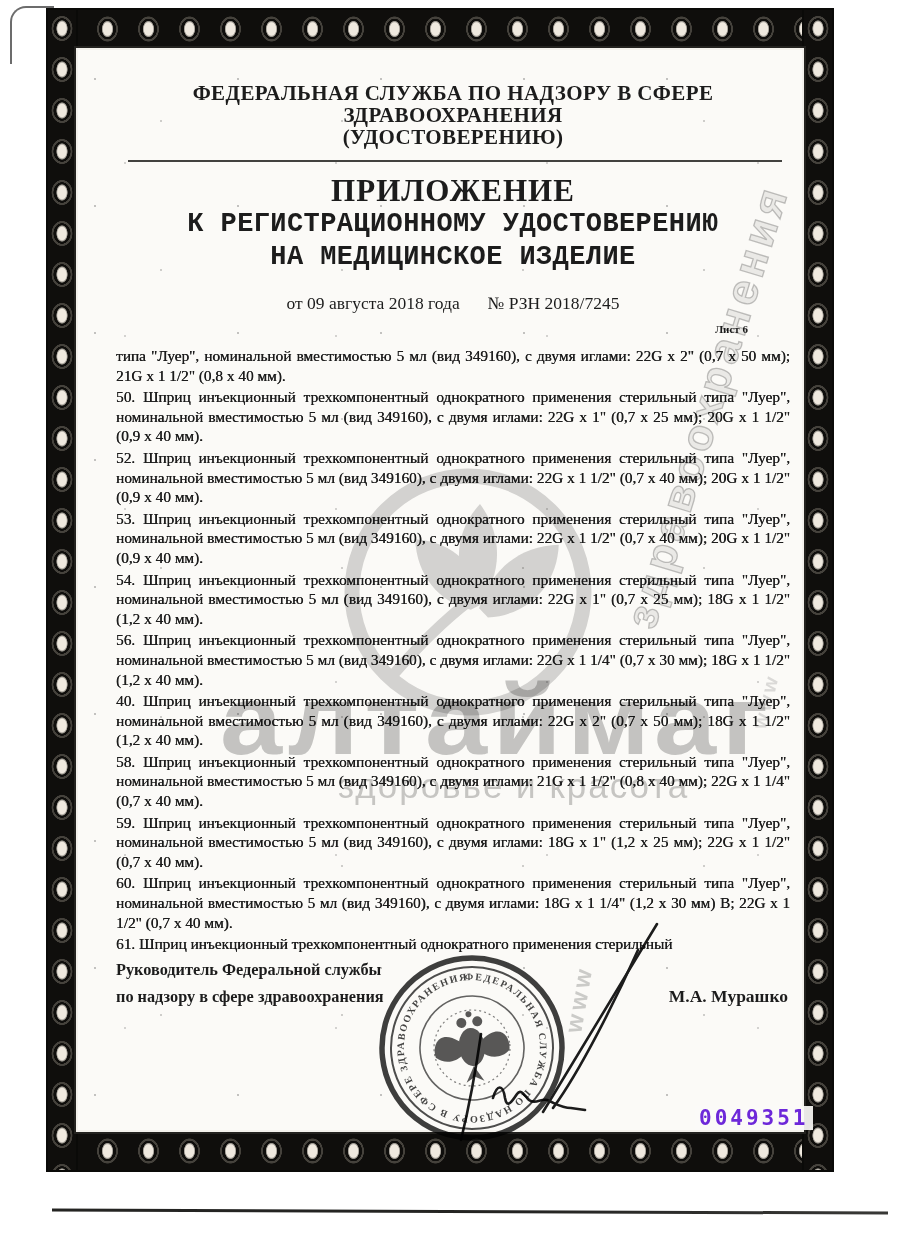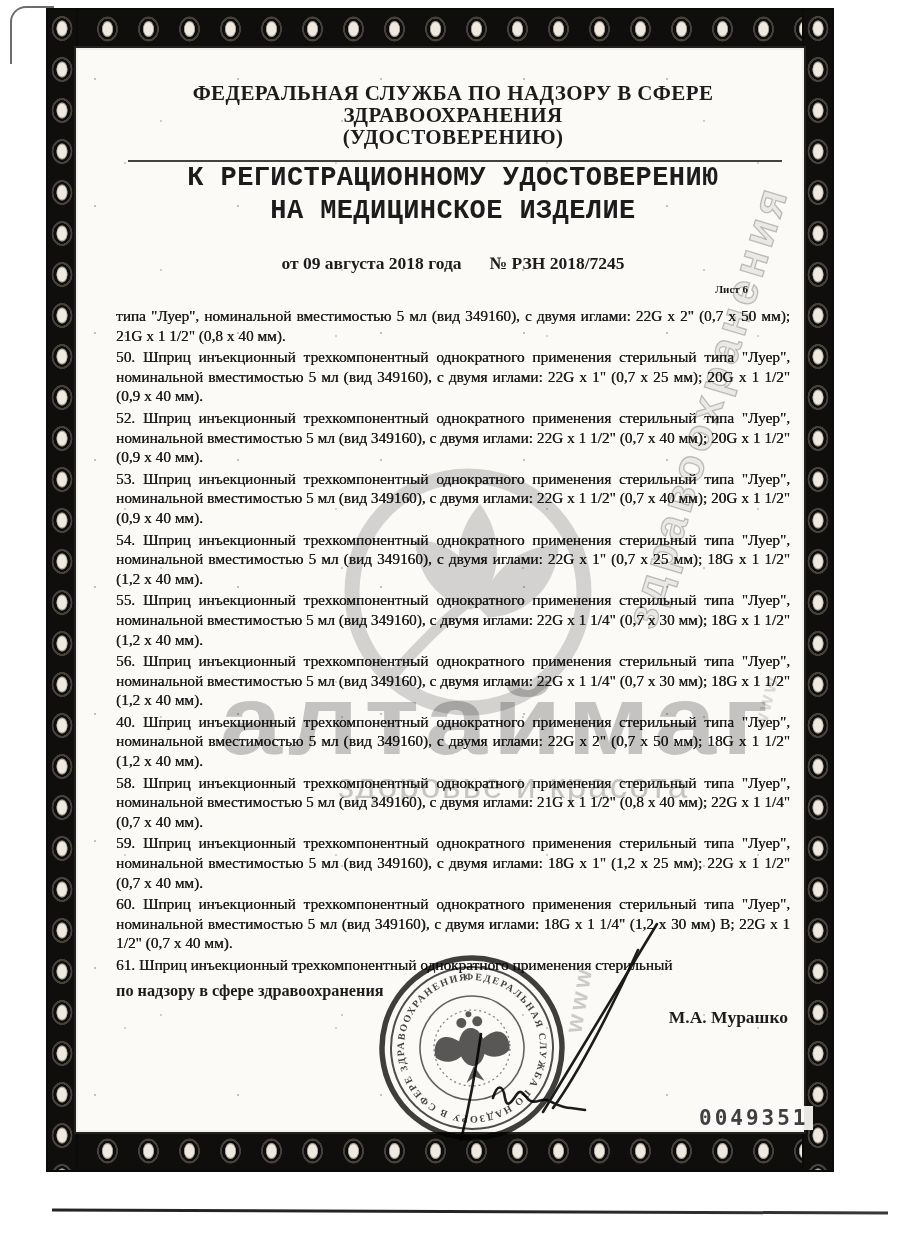--- a/index.html
+++ b/index.html
@@ -34,33 +34,33 @@
     background-image:
       radial-gradient(circle 1.1px at 17px 29px, rgba(45,45,45,.5) 99%, transparent),
       radial-gradient(circle .9px at 83px 71px, rgba(45,45,45,.4) 99%, transparent),
       radial-gradient(circle 1.3px at 47px 113px, rgba(45,45,45,.35) 99%, transparent);
     background-size:143px 127px, 181px 149px, 211px 173px;}
 
   .agency{text-align:center;font-weight:700;font-size:21px;line-height:22px;letter-spacing:.4px;}
   .rule{border-top:2px solid #2e2d2a;margin:12px 8px 0 12px;opacity:.9;}
   .t1{margin-top:11px;text-align:center;font-weight:700;font-size:31px;line-height:35px;letter-spacing:1px;}
   .t2{text-align:center;font-weight:700;font-size:27px;line-height:33px;letter-spacing:.4px;font-family:Liberation Mono, monospace;}
-  .meta-row{margin-top:24px;display:flex;justify-content:center;gap:28px;font-weight:700;font-size:17.5px;line-height:22px;}
+  .meta-row{margin-top:18px;display:flex;justify-content:center;gap:28px;font-weight:400;font-size:17.5px;line-height:22px;}
   .sheet{margin-top:5px;text-align:right;padding-right:42px;font-weight:700;font-size:11px;line-height:20px;}
 
   .items{margin-top:7px;font-size:15.3px;line-height:19.6px;text-align:justify;
     text-shadow:.3px 0 0 currentColor;}
   .item{margin:0 0 2px 0;}
 
   .footer-block{margin-top:1px;font-weight:700;font-size:16.3px;line-height:27px;position:relative;}
   .signatory-name{position:absolute;right:2px;top:27px;font-weight:700;font-size:17.5px;line-height:27px;}
 
   .serial{position:absolute;left:695px;top:1106px;z-index:6;
     font-family:"DejaVu Sans Mono", monospace;font-weight:700;font-size:21px;letter-spacing:3px;
-    color:#404040;background:rgba(251,250,247,.92);padding:0 4px;}
+    color:#6d28d9;background:rgba(251,250,247,.92);padding:0 4px;}
 
   
   .wm{mix-blend-mode:multiply;pointer-events:none;}
   .wm-logo{position:absolute;left:328px;top:452px;width:280px;height:280px;opacity:.36;z-index:2;}
   .wm-name{position:absolute;left:220px;top:664px;z-index:2;opacity:.5;color:#8f8f8f;
     font-family:"Liberation Sans", sans-serif;font-weight:700;font-size:98px;letter-spacing:5px;
     white-space:nowrap;transform:scaleX(1.14);transform-origin:left center;}
   .wm-tagline{position:absolute;left:338px;top:766px;z-index:2;opacity:.55;color:#9c9c9c;
     font-family:"Liberation Sans", sans-serif;font-size:35px;letter-spacing:2px;white-space:nowrap;}
   .wm-diag{position:absolute;left:470px;top:372px;width:480px;z-index:2;
@@ -86,44 +86,45 @@
 
   <div class="orn orn-top"></div>
   <div class="orn orn-bottom"></div>
   <div class="orn orn-left"></div>
   <div class="orn orn-right"></div>
 
   <div class="paper">
     <div class="agency">ФЕДЕРАЛЬНАЯ СЛУЖБА ПО НАДЗОРУ В СФЕРЕ ЗДРАВООХРАНЕНИЯ</div>
     <div class="agency">(УДОСТОВЕРЕНИЮ)</div>
     <div class="rule"></div>
+    <div class="t1">ПРИЛОЖЕНИЕ</div>
     <div class="t2">К РЕГИСТРАЦИОННОМУ УДОСТОВЕРЕНИЮ</div>
     <div class="t2">НА МЕДИЦИНСКОЕ ИЗДЕЛИЕ</div>
     <div class="meta-row">
       <span>от 09 августа 2018 года</span>
       <span>№  РЗН 2018/7245</span>
     </div>
     <div class="sheet">Лист 6</div>
 
     <div class="items">
       <p class="item"><span class="num"></span> <span>типа "Луер", номинальной вместимостью 5 мл (вид 349160), с двумя иглами: 22G x 2" (0,7 x 50 мм); 21G x 1 1/2" (0,8 x 40 мм).</span></p>
       <p class="item"><span class="num">50.</span> <span>Шприц инъекционный трехкомпонентный однократного применения стерильный типа "Луер", номинальной вместимостью 5 мл (вид 349160), с двумя иглами: 22G x 1" (0,7 x 25 мм); 20G x 1 1/2" (0,9 x 40 мм).</span></p>
       <p class="item"><span class="num">52.</span> <span>Шприц инъекционный трехкомпонентный однократного применения стерильный типа "Луер", номинальной вместимостью 5 мл (вид 349160), с двумя иглами: 22G x 1 1/2" (0,7 x 40 мм); 20G x 1 1/2" (0,9 x 40 мм).</span></p>
       <p class="item"><span class="num">53.</span> <span>Шприц инъекционный трехкомпонентный однократного применения стерильный типа "Луер", номинальной вместимостью 5 мл (вид 349160), с двумя иглами: 22G x 1 1/2" (0,7 x 40 мм); 20G x 1 1/2" (0,9 x 40 мм).</span></p>
       <p class="item"><span class="num">54.</span> <span>Шприц инъекционный трехкомпонентный однократного применения стерильный типа "Луер", номинальной вместимостью 5 мл (вид 349160), с двумя иглами: 22G x 1" (0,7 x 25 мм); 18G x 1 1/2" (1,2 x 40 мм).</span></p>
-      <p class="item"><span class="num">55.</span> <span>Шприц инъекционный трехкомпонентный однократного применения стерильный типа "Луер", номинальной вместимостью 5 мл (вид 349160), с двумя иглами: 22G x 1 1/4" (0,7 x 30 мм); 18G x 1 1/2" (1,2 x 40 мм).</span></p>
       <p class="item"><span class="num">56.</span> <span>Шприц инъекционный трехкомпонентный однократного применения стерильный типа "Луер", номинальной вместимостью 5 мл (вид 349160), с двумя иглами: 22G x 1 1/4" (0,7 x 30 мм); 18G x 1 1/2" (1,2 x 40 мм).</span></p>
       <p class="item"><span class="num">40.</span> <span>Шприц инъекционный трехкомпонентный однократного применения стерильный типа "Луер", номинальной вместимостью 5 мл (вид 349160), с двумя иглами: 22G x 2" (0,7 x 50 мм); 18G x 1 1/2" (1,2 x 40 мм).</span></p>
       <p class="item"><span class="num">58.</span> <span>Шприц инъекционный трехкомпонентный однократного применения стерильный типа "Луер", номинальной вместимостью 5 мл (вид 349160), с двумя иглами: 21G x 1 1/2" (0,8 x 40 мм); 22G x 1 1/4" (0,7 x 40 мм).</span></p>
       <p class="item"><span class="num">59.</span> <span>Шприц инъекционный трехкомпонентный однократного применения стерильный типа "Луер", номинальной вместимостью 5 мл (вид 349160), с двумя иглами: 18G x 1" (1,2 x 25 мм); 22G x 1 1/2" (0,7 x 40 мм).</span></p>
       <p class="item"><span class="num">60.</span> <span>Шприц инъекционный трехкомпонентный однократного применения стерильный типа "Луер", номинальной вместимостью 5 мл (вид 349160), с двумя иглами: 18G x 1 1/4" (1,2 x 30 мм) В; 22G x 1 1/2" (0,7 x 40 мм).</span></p>
       <p class="item"><span class="num">61.</span> <span>Шприц инъекционный трехкомпонентный однократного применения стерильный</span></p>
     </div>
 
     <div class="footer-block">
+      <div>Руководитель Федеральной службы</div>
       <div>по надзору в сфере здравоохранения</div>
       <div class="signatory-name">М.А. Мурашко</div>
     </div>
   </div>
 
   <svg class="wm wm-logo" viewBox="0 0 280 280">
     <circle cx="140" cy="140" r="116" fill="none" stroke="#8f8f8f" stroke-width="15"></circle>
     <g fill="#8f8f8f">
       <path d="M146,152 C124,118 126,80 152,52 C176,84 174,126 150,152 Z"></path>
       <path d="M152,156 C158,116 184,88 222,82 C226,122 202,156 162,164 Z" transform="rotate(8 150 150)"></path>

